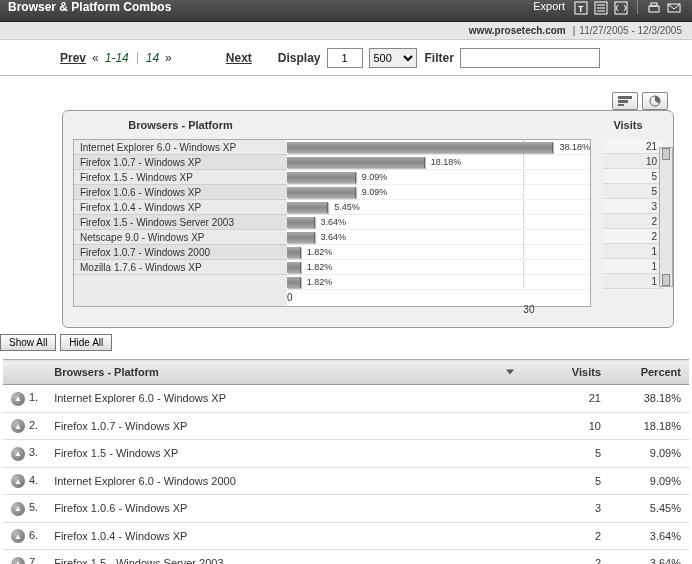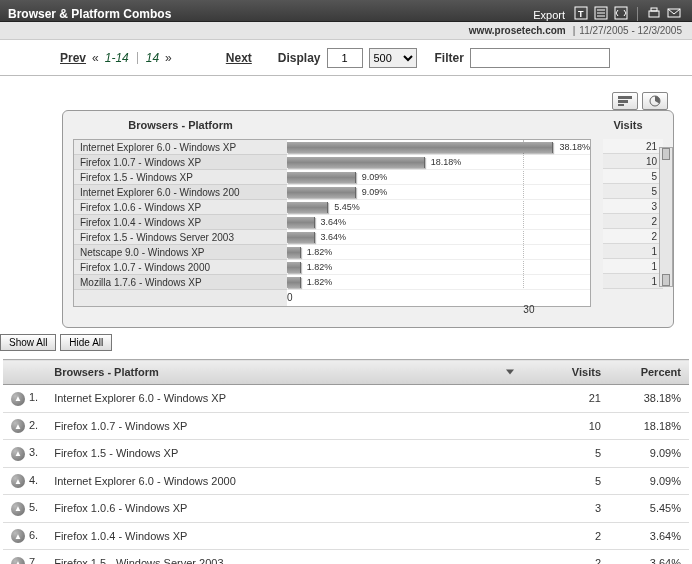--- a/index.html
+++ b/index.html
@@ -4,21 +4,21 @@
 <style>
   * { box-sizing: border-box; margin: 0; padding: 0; }
   body { font-family: Arial, Helvetica, sans-serif; font-size: 11px; background: #fff; color: #333; width: 692px; }
   
   
   .titlebar {
     background: linear-gradient(to bottom, #555, #3a3a3a);
     color: #fff;
     height: 22px;
     display: flex;
-    align-items: flex-end;
+    align-items: flex-start;
     padding: 0 8px;
     font-size: 12px;
     font-weight: bold;
     border-bottom: 1px solid #222;
   }
   .titlebar .spacer { flex: 1; }
   .titlebar .export-label { font-weight: normal; font-size: 11px; margin-right: 6px; }
   .titlebar .ticon {
     width: 16px; height: 16px;
     display: inline-flex; align-items: center; justify-content: center;
@@ -57,21 +57,21 @@
   .navrow a { color: #333; text-decoration: underline; cursor: pointer; font-weight: bold; padding-left: 48px; }
   .navrow .pagecount { color: #14532d; font-style: italic; }
   .navrow .lblvert { display: inline-block; width: 1px; background: #aaa; height: 12px; margin: 0 2px; }
   .navrow .display-label { margin-left: 20px; font-weight: bold; }
   .navrow input.numbox {
     width: 36px; height: 20px; border: 1px solid #888; text-align: center; font-size: 11px;
   }
   .navrow select.sizesel {
     width: 48px; height: 20px; border: 1px solid #888; font-size: 11px;
   }
-  .navrow .filter-label { margin-left: 12px; font-weight: bold; }
+  .navrow .filter-label { margin-left: 2px; font-weight: bold; }
   .navrow input.filterbox {
     width: 140px; height: 20px; border: 1px solid #888; font-size: 11px; padding: 0 4px;
   }
 
   
   .chart-wrap {
     margin: 10px 18px 6px 62px;
     position: relative;
   }
   .tabbar {
@@ -384,21 +384,20 @@
       <div class="h-left">Browsers - Platform</div>
       <div class="h-mid"></div>
       <div class="h-right">Visits</div>
     </div>
 
     <div class="chart-body">
       <div class="labels-col" id="labels-col">
           <div class="label-row">Internet Explorer 6.0 - Windows XP</div>
           <div class="label-row">Firefox 1.0.7 - Windows XP</div>
           <div class="label-row">Firefox 1.5 - Windows XP</div>
-          <div class="label-row">Internet Explorer 6.0 - Windows 200</div>
           <div class="label-row">Firefox 1.0.6 - Windows XP</div>
           <div class="label-row">Firefox 1.0.4 - Windows XP</div>
           <div class="label-row">Firefox 1.5 - Windows Server 2003</div>
           <div class="label-row">Netscape 9.0 - Windows XP</div>
           <div class="label-row">Firefox 1.0.7 - Windows 2000</div>
           <div class="label-row">Mozilla 1.7.6 - Windows XP</div>
         </div>
       <div class="bars-col">
         <div class="bars-inner" id="bars-col">
           <div class="axis-line" style="left:78%"></div>

